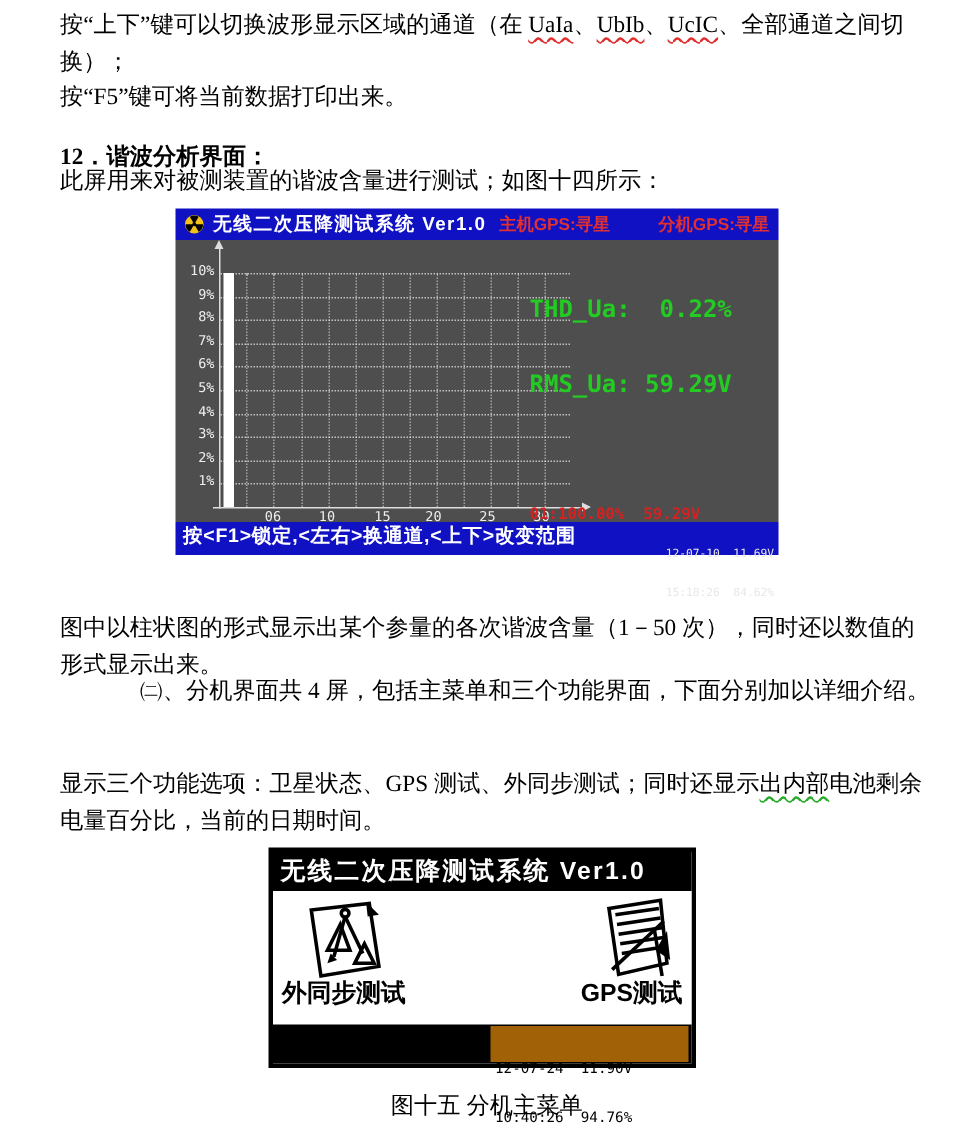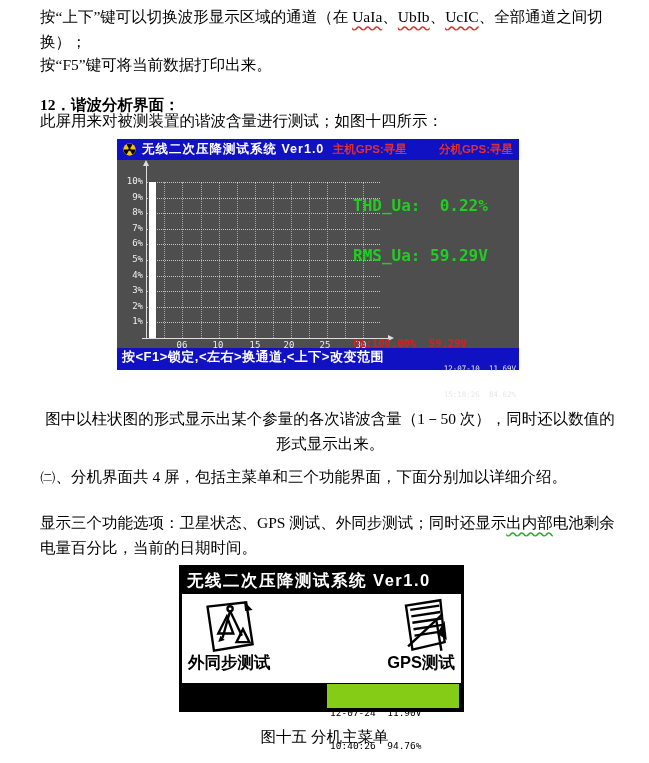--- a/index.html
+++ b/index.html
@@ -45,21 +45,21 @@
   
   .s2{position:absolute;left:179px;top:565px;width:285px;height:147px;box-sizing:border-box;
       border:3px solid #000;background:#fff;font-family:"Liberation Sans","DejaVu Sans",sans-serif;}
   .s2-title{height:26px;background:#000;color:#fff;font-weight:bold;font-size:16.5px;letter-spacing:1.5px;
       display:flex;align-items:center;padding-left:5px;white-space:nowrap;}
   .s2-body{height:89px;display:flex;justify-content:space-between;padding:0 6px;box-sizing:border-box;background:#fff;}
   .s2-item{display:flex;flex-direction:column;align-items:center;justify-content:flex-start;padding-top:3px;}
   .s2-item svg{display:block;}
   .s2-label{font-weight:bold;font-size:16.5px;line-height:18px;color:#000;white-space:nowrap;margin-top:-2px;}
   .s2-bottom{position:relative;height:26px;background:#000;}
-  .s2-clock{position:absolute;right:2px;top:1px;width:132px;height:24px;background:#84cc16;color:#000;
+  .s2-clock{position:absolute;right:2px;top:1px;width:132px;height:24px;background:#a16207;color:#000;
       font-family:"DejaVu Sans Mono","Liberation Mono",monospace;font-size:9.5px;line-height:11px;
       white-space:pre;padding:1px 3px;box-sizing:border-box;}
 </style>
 </head>
 <body>
 
 <div class="page">
 
   <p class="txt" style="top:4px;"><span>按“上下”键可以切换波形显示区域的通道（在 </span><span class="wavy-red">UaIa</span><span>、</span><span class="wavy-red">UbIb</span><span>、</span><span class="wavy-red">UcIC</span><span>、全部通道之间切换）；</span></p>
 
@@ -160,23 +160,23 @@
     <div class="s1-status">
       <span class="s1-status-text">按&lt;F1&gt;锁定,&lt;左右&gt;换通道,&lt;上下&gt;改变范围</span>
       <div class="s1-clock">
         <div>12-07-10  11.69V</div>
         <div>15:18:26  84.62%</div>
       </div>
     </div>
   </div>
 
 
-  <p class="txt" style="top:406px;text-align:center;">图中以柱状图的形式显示出某个参量的各次谐波含量（1－50 次），同时还以数值的形式显示出来。</p>
-
-  <p class="txt" style="top:464px;"><span>㈡、</span><span>分机界面共 4 屏，包括主菜单和三个功能界面，下面分别加以详细介绍。</span></p>
+  <p class="txt" style="top:406px;">图中以柱状图的形式显示出某个参量的各次谐波含量（1－50 次），同时还以数值的形式显示出来。</p>
+
+  <p class="txt" style="top:448px;text-align:right;"><span>㈡、</span><span>分机界面共 4 屏，包括主菜单和三个功能界面，下面分别加以详细介绍。</span></p>
 
 
   <p class="txt" style="top:510px;"><span>显示三个功能选项：卫星状态、GPS 测试、外同步测试；同时还显示</span><span class="wavy-green">出内部</span><span>电池剩余电量百分比，当前的日期时间。</span></p>
 
   <div class="s2">
     <div class="s2-title">无线二次压降测试系统 Ver1.0</div>
 
     <div class="s2-body">
 
       <div class="s2-item">

